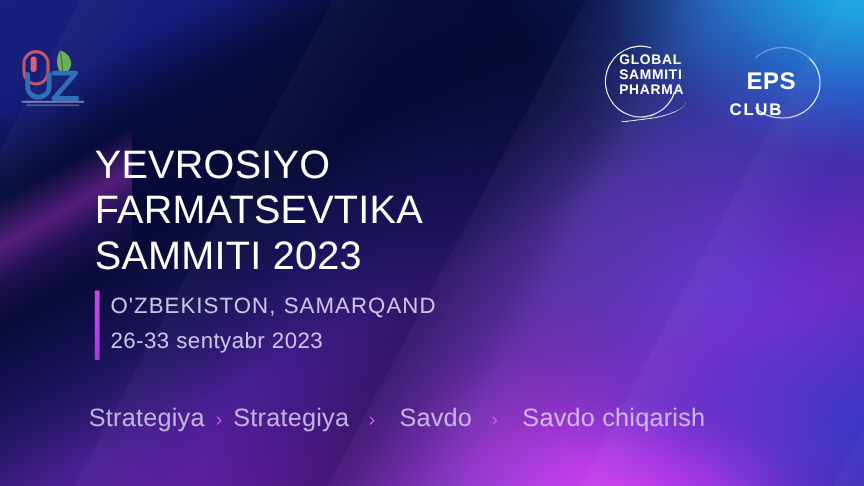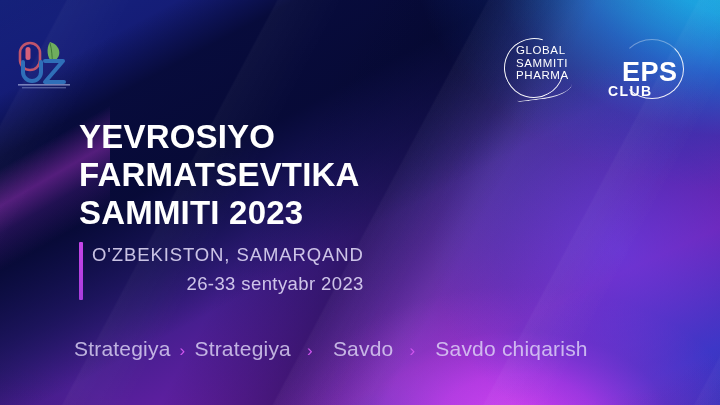--- a/index.html
+++ b/index.html
@@ -170,21 +170,21 @@
     border: 1.6px solid rgba(255,255,255,0.95);
     border-radius: 50%;
     border-right-color: transparent;
     transform: rotate(-28deg);
   }
   .gpl-text {
     position: absolute;
     left: 16px;
     top: 8px;
     color: #ffffff;
-    font-weight: 400;
+    font-weight: 700;
     font-size: 11.5px;
     line-height: 12.6px;
     letter-spacing: 0.6px;
     text-align: left;
     white-space: nowrap;
   }
   .gpl-club {
     position: absolute;
     left: 60px;
     top: 47px;
@@ -223,32 +223,32 @@
     border-radius: 50%;
     border-left-color: transparent;
     border-top-color: rgba(255,255,255,0.35);
   }
   .eps-text {
     position: absolute;
     left: 8px;
     top: 13px;
     color: #ffffff;
     font-weight: 700;
-    font-size: 27px;
+    font-size: 20px;
     letter-spacing: 0.5px;
   }
 
   
   .headline {
     position: absolute;
     left: 79px;
     top: 96px;
     width: 420px;
     color: #ffffff;
-    font-weight: 700;
+    font-weight: 400;
     font-size: 33px;
     line-height: 38px;
     letter-spacing: 0.2px;
     text-transform: uppercase;
   }
   .headline .hl-line { display: block; white-space: nowrap; }
 
   
   .subtitle {
     position: absolute;
@@ -265,21 +265,20 @@
     background: linear-gradient(180deg, #c545e8 0%, #a93ddd 100%);
     border-radius: 1px;
   }
   .sub-line {
     display: block;
     color: rgba(226,220,248,0.88);
     font-size: 18.5px;
     line-height: 29px;
     letter-spacing: 0.4px;
     font-weight: 400;
-    text-align: right;
   }
   .sub-line.l1 { text-transform: uppercase; letter-spacing: 0.9px; }
 
   
   .topics {
     position: absolute;
     left: 74px;
     top: 336px;
     display: flex;
     align-items: baseline;

